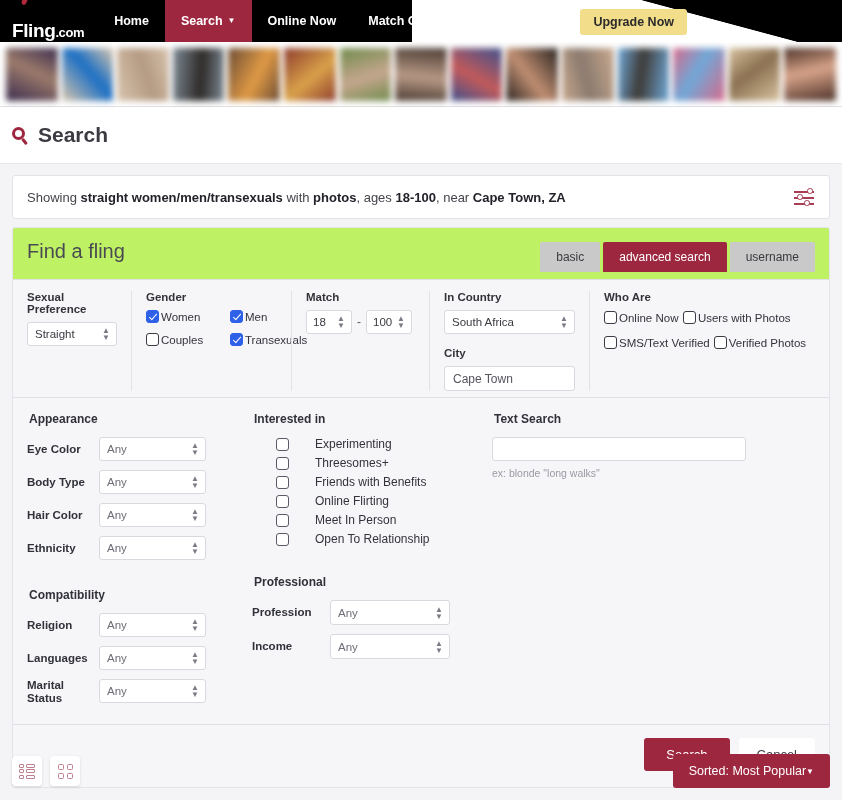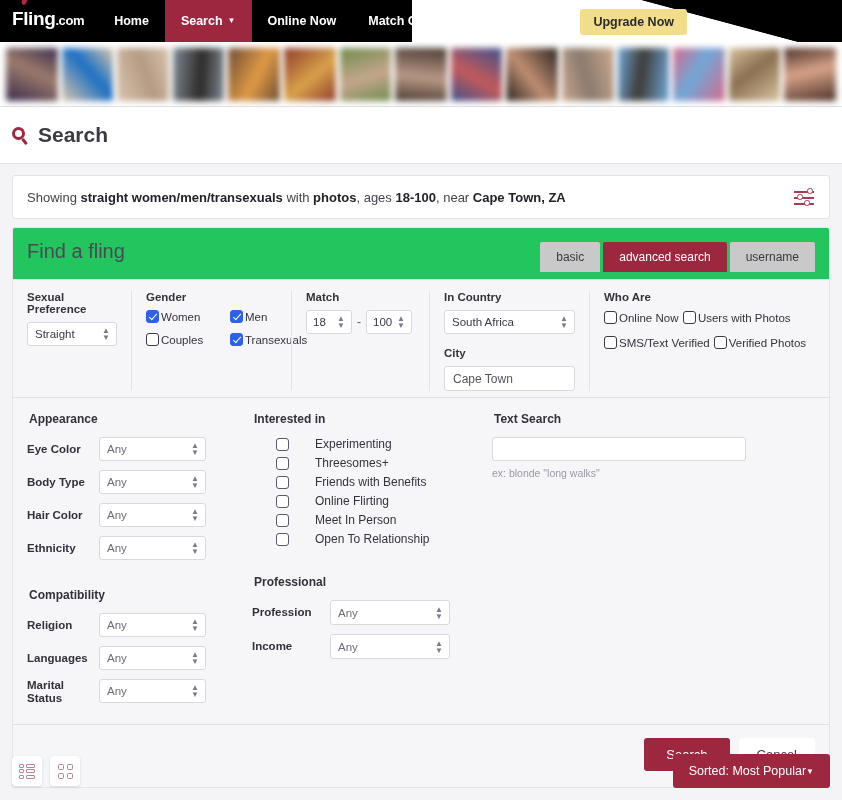--- a/index.html
+++ b/index.html
@@ -8,21 +8,21 @@
     width: 842px; height: 800px;
     font-family: "Liberation Sans", sans-serif;
     background: #f4f4f7;
     overflow: hidden;
     position: relative;
   }
 
   
   .navwrap { position:relative; height:42px; background:#000; overflow:hidden; }
   .nav { display:flex; align-items:stretch; height:42px; position:relative; z-index:3; }
-  .logo { display:flex; align-items:flex-start; padding:8px 14px 0 12px; position:relative; }
+  .logo { display:flex; align-items:flex-end; padding:0 14px 0 12px; position:relative; }
   .logo-text { color:#fff; font-size:19px; font-weight:bold; letter-spacing:-0.4px; position:relative; }
   .logo-text .dotcom { font-size:13px; font-weight:bold; }
   .flame {
     position:absolute; left:22px; top:-3px; width:5px; height:8px;
     background:#b02a3c; border-radius:60% 0 55% 50%;
     transform: rotate(18deg);
   }
   .nav-item {
     display:flex; align-items:center; padding:0 16px;
     color:#fff; font-size:12.5px; font-weight:bold; white-space:nowrap;
@@ -75,21 +75,21 @@
     padding:11px 8px 11px 14px; font-size:13px; color:#44444c;
   }
   .banner b { color:#22222a; }
   .slidericon { width:22px; height:20px; position:relative; cursor:pointer; flex:0 0 auto; margin-right:6px;}
   .slidericon .ln { position:absolute; left:1px; width:20px; height:1.6px; background:#a83c52; }
   .slidericon .ln:nth-child(1){ top:4px; } .slidericon .ln:nth-child(2){ top:10px; } .slidericon .ln:nth-child(3){ top:16px; }
   .slidericon .kn { position:absolute; width:5.5px; height:5.5px; border:1.6px solid #a83c52; border-radius:50%; background:#fff; }
   .slidericon .k1 { top:1px; left:14px; } .slidericon .k2 { top:7px; left:4px; } .slidericon .k3 { top:13px; left:11px; }
 
   
-  .card { margin:0 12px; background:#22c55e; border:1px solid #e4e4ea; border-radius:3px; }
+  .card { margin:0 12px; background:#bef264; border:1px solid #e4e4ea; border-radius:3px; }
   .cardhead { display:flex; align-items:flex-end; justify-content:space-between; padding:12px 14px 0 14px; }
   .cardtitle { font-size:20px; color:#4a4a52; padding-bottom:9px; }
   .tabs { display:flex; gap:3px; }
   .tab {
     font-size:12px; padding:8px 16px; background:#c9c9c9; color:#3a3a40;
     cursor:pointer; border-radius:2px 2px 0 0;
   }
   .tab.active { background:#9e2740; color:#fff; }
 
   

